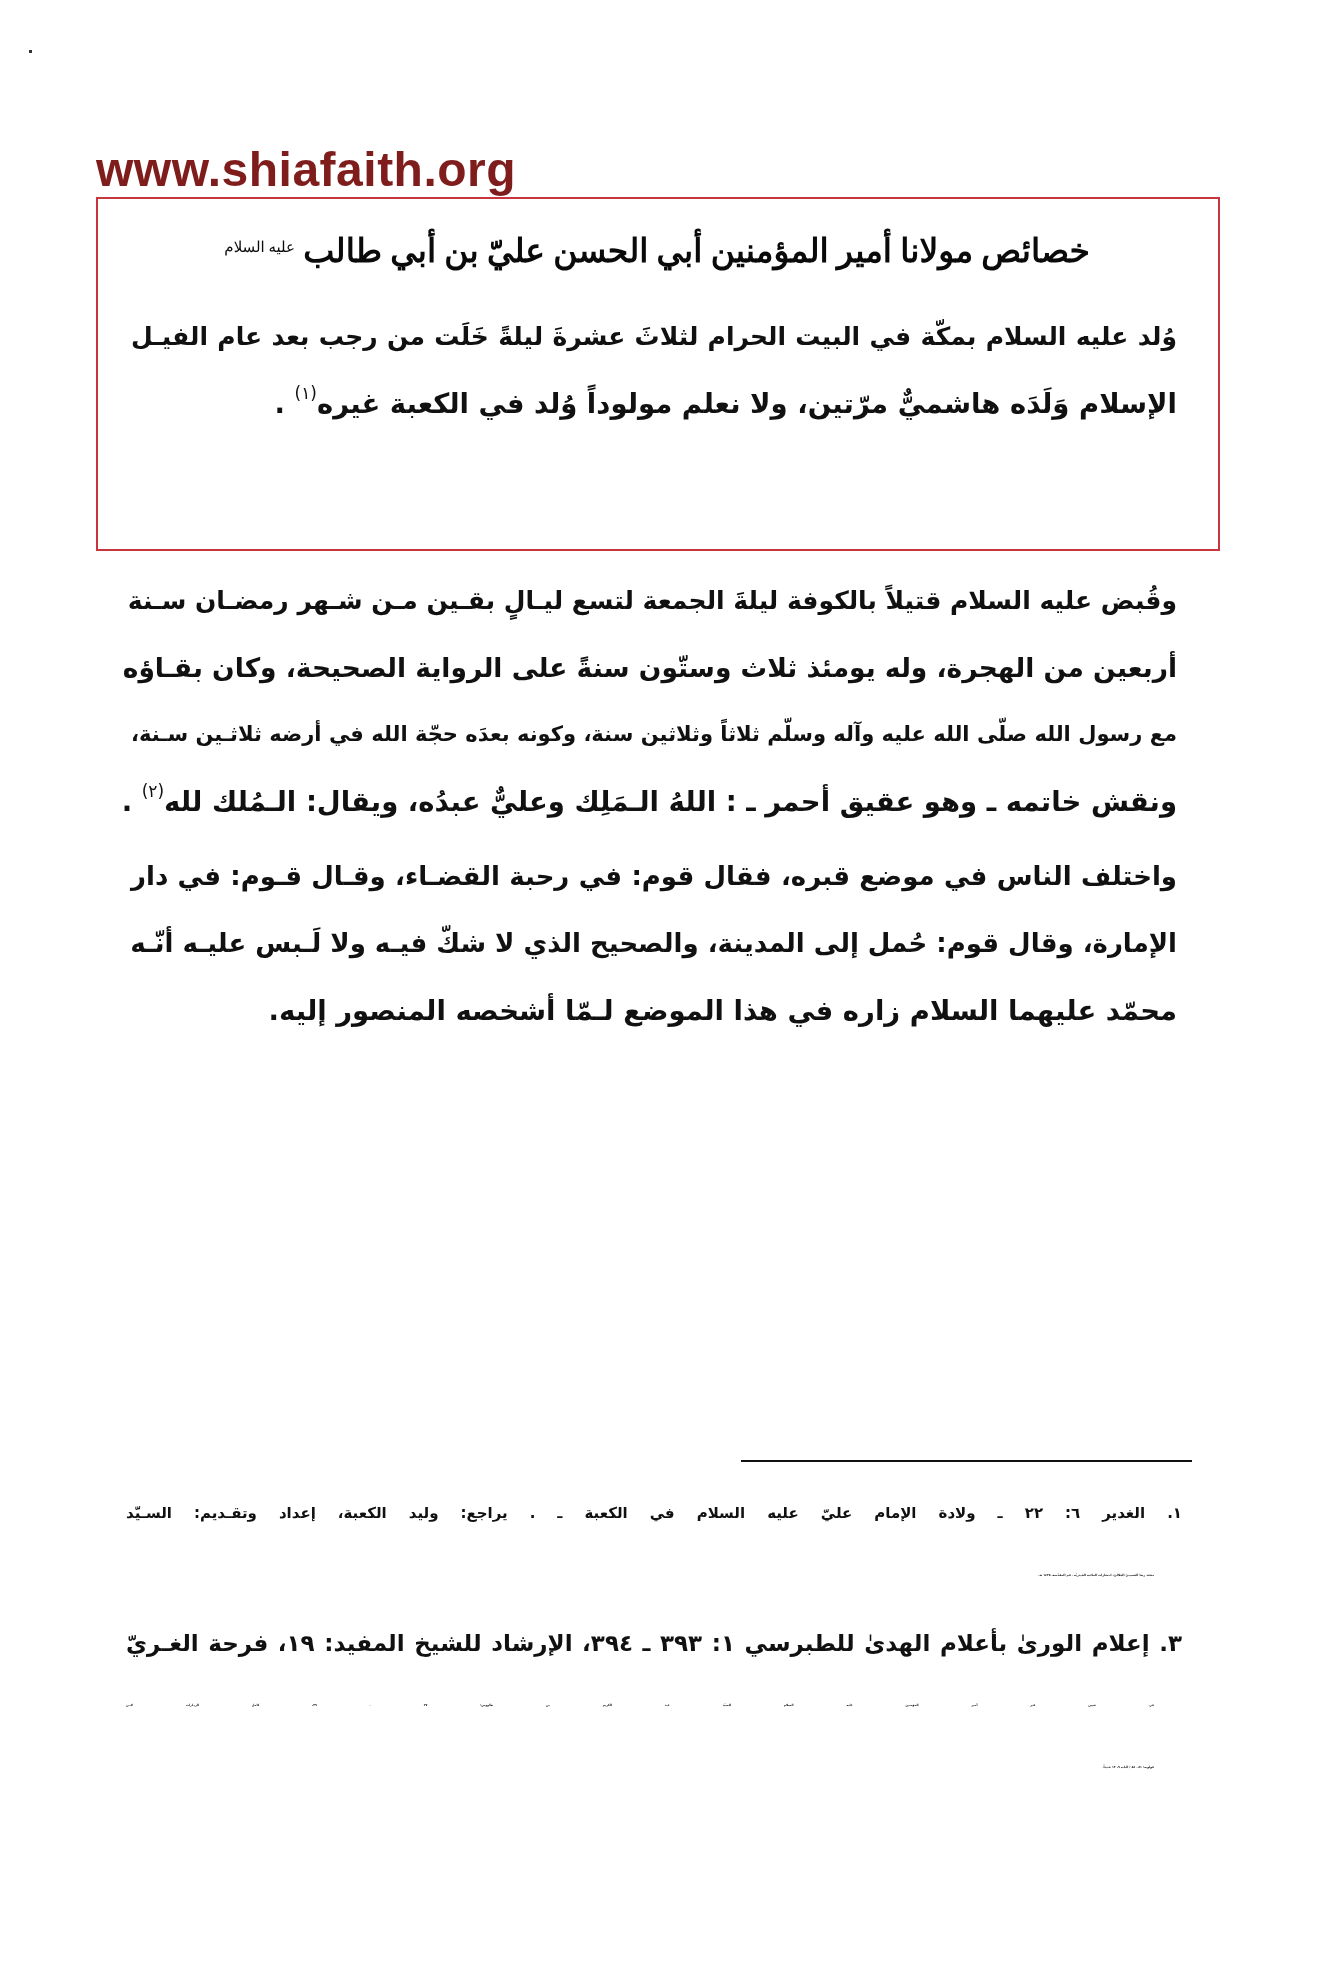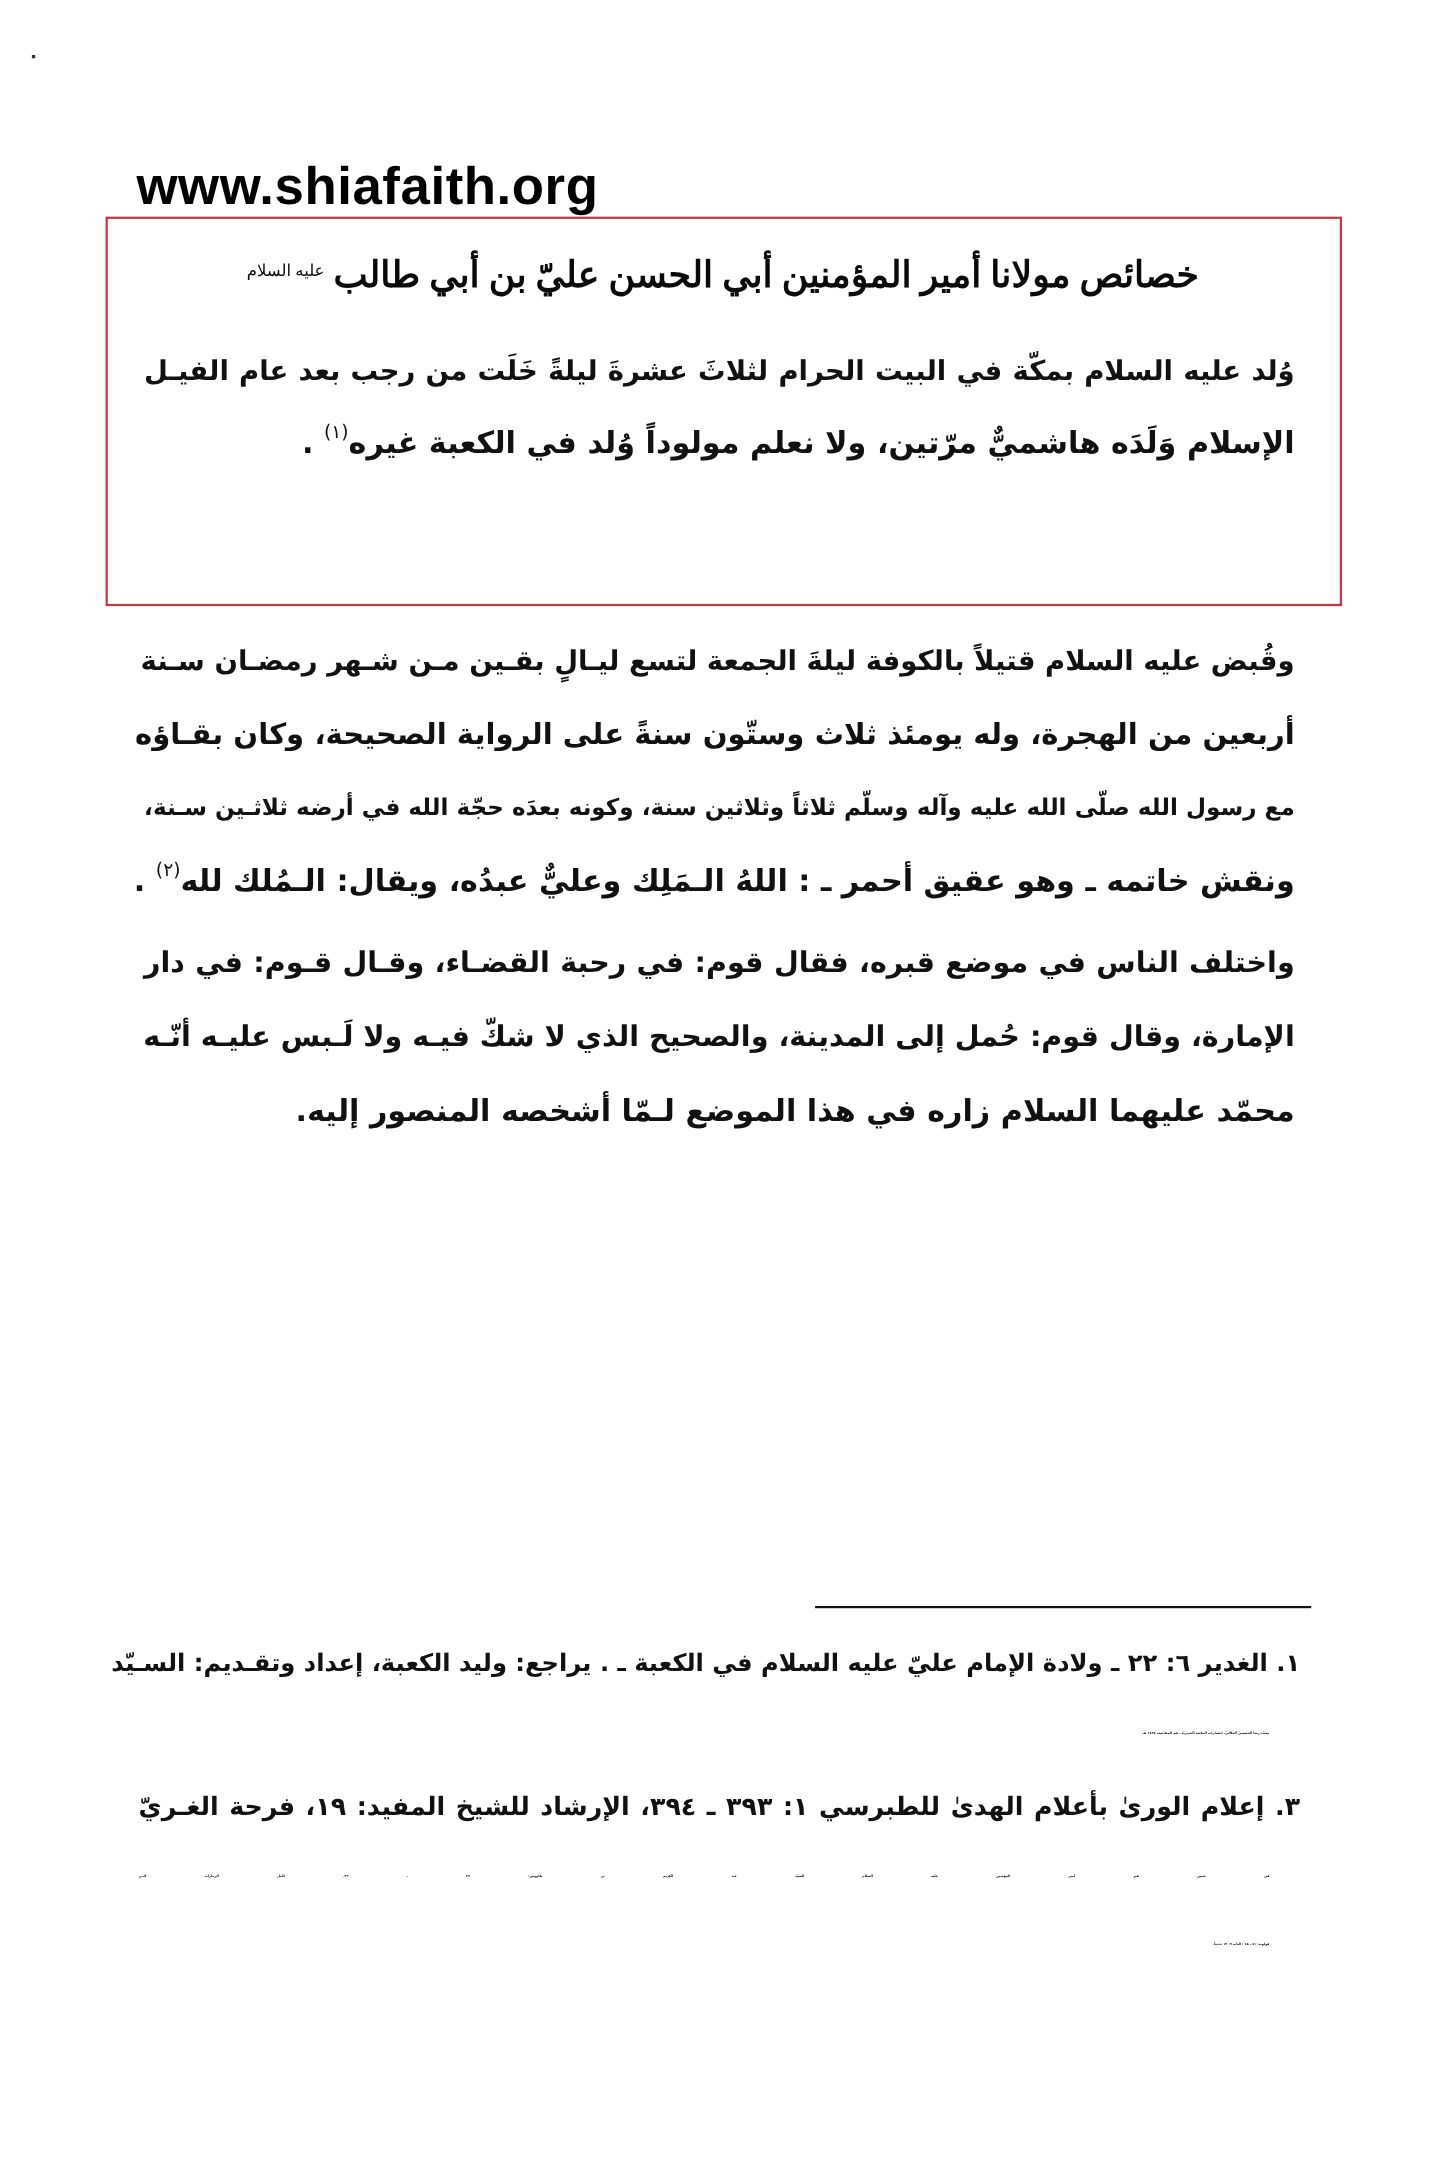--- a/index.html
+++ b/index.html
@@ -126,21 +126,21 @@
     width: 3px;
     height: 3px;
     background: #333;
   }
 </style>
 </head>
 <body>
 
 <div class="speck" style="left:29px;top:50px;"></div>
 
-<div class="watermark" style="color: #000000; margin-left: 28px;">www.shiafaith.org</div>
+<div class="watermark" style="color: #7f1d1d;">www.shiafaith.org</div>
 
 <div class="highlight-box" style="border-color: rgb(200, 53, 63);"></div>
 
 <div class="title">
   <span>خصائص مولانا أمير المؤمنين أبي الحسن عليّ بن أبي طالب</span>
   <span class="honorific">عليه السلام</span>
 </div>
 
 <div class="page body-text box-text">
   <p class="para">
@@ -160,21 +160,21 @@
     <span class="line" style="font-size: 26px;">واختلف الناس في موضع قبره، فقال قوم: في رحبة القضـاء، وقـال قـوم: في دار</span>
     <span class="line" style="font-size: 26px;">الإمارة، وقال قوم: حُمل إلى المدينة، والصحيح الذي لا شكّ فيـه ولا لَـبس عليـه أنّـه</span>
     <span class="line last">محمّد عليهما السلام زاره في هذا الموضع لـمّا أشخصه المنصور إليه.</span>
   </p>
 </div>
 
 <div class="separator"></div>
 
 <div class="footnotes">
   <p class="footnote">
-    <span class="line" style="font-size: 22px;"><span>١.</span> <span>الغدير ٦: ٢٢ ـ ولادة الإمام عليّ عليه السلام في الكعبة ـ . يراجع: وليد الكعبة، إعداد وتقـديم: السـيّد</span></span>
+    <span class="line" style="font-size: 15px;"><span>١.</span> <span>الغدير ٦: ٢٢ ـ ولادة الإمام عليّ عليه السلام في الكعبة ـ . يراجع: وليد الكعبة، إعداد وتقـديم: السـيّد</span></span>
     <span class="line last cont" style="font-size: 3px;">محمّد رضا الحسينيّ الجلاليّ، انتشارات المكتبة الحيدريّة ـ قم المقدّسة، ١٤٢٥ هـ.</span>
   </p>
   <p class="footnote">
     <span class="line"><span>٣.</span> <span>إعلام الورىٰ بأعلام الهدىٰ للطبرسي ١: ٣٩٣ ـ ٣٩٤، الإرشاد للشيخ المفيد: ١٩، فرحة الغـريّ</span></span>
     <span class="line cont" style="font-size: 3px;">في تعيين قبر أمير المؤمنين عليه السلام للسيّد عبد الكريم بن طاووس: ٢٧ ـ ٣٩، كامل الزيـارات لابـن</span>
     <span class="line last cont" style="font-size: 3px;">قولويه: ٨١ ـ ٨٨ / الباب ٩، ١٣ حديثاً.</span>
   </p>
 </div>
 
 </body></html>

